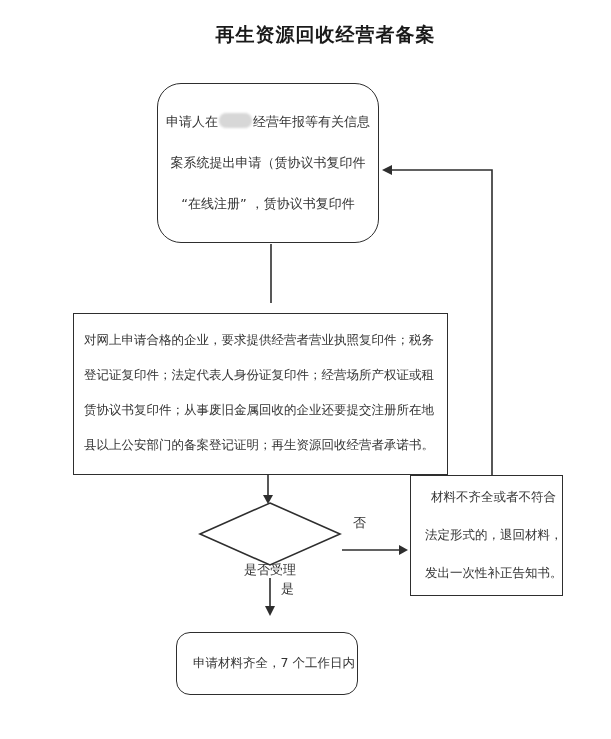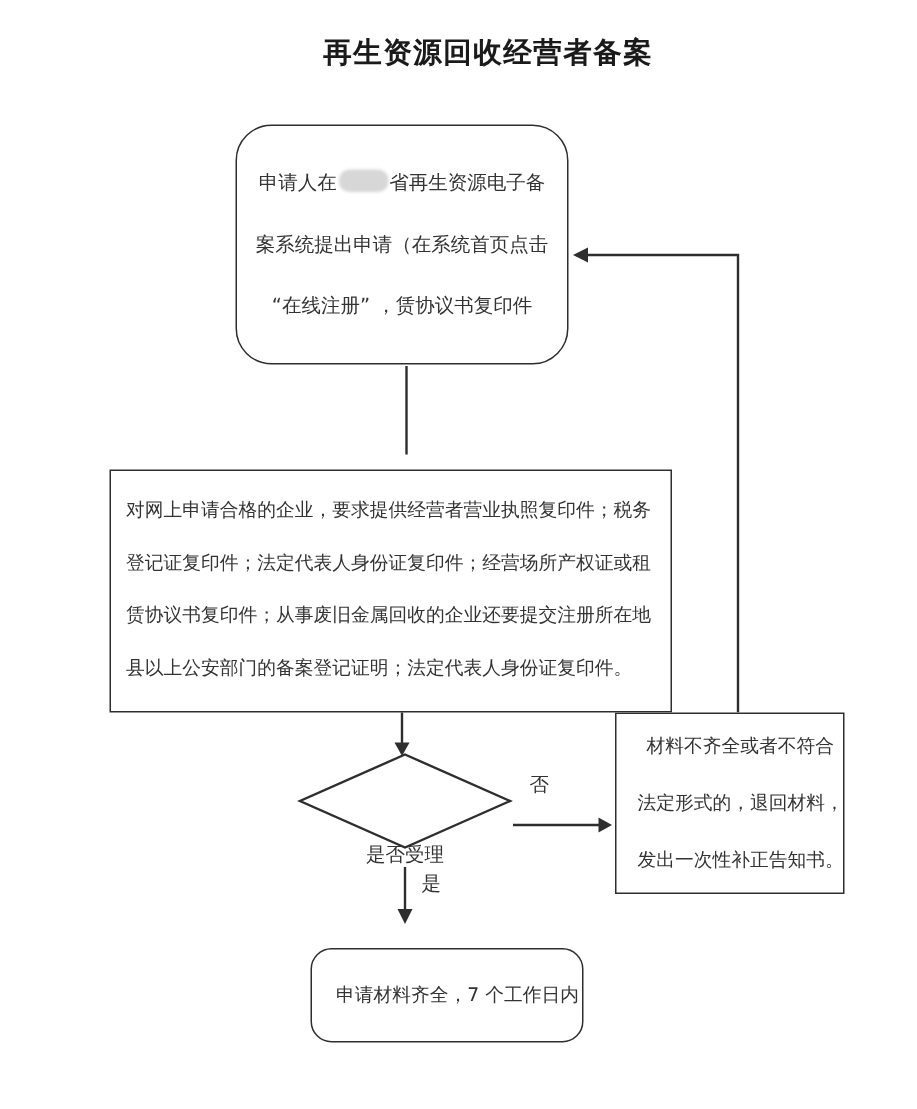--- a/index.html
+++ b/index.html
@@ -44,21 +44,21 @@
   .node-materials .ln { height:35px; line-height:35px; white-space:nowrap; }
   .node-reject {
     left:410px; top:475px; width:153px; height:121px;
     text-align:center; padding-top:2px;
   }
   .node-reject .ln { height:38px; line-height:38px; white-space:nowrap; font-size:12.5px; }
   .node-accept {
     left:176px; top:632px; width:182px; height:63px;
     border-radius:14px;
     display:flex; align-items:center; justify-content:center;
-    white-space:nowrap; font-size:12.5px;margin-left:31px;
+    white-space:nowrap; font-size:12.5px;
   }
   .decision-label {
     position:absolute; left:200px; top:527px; width:140px;
     text-align:center; font-size:13px; color:#333333;margin-top:34px;
   }
   .edge-label {
     position:absolute; font-size:13px; color:#333333;
   }
   .edge-label-no  { left:353px; top:514px; }
   .edge-label-yes { left:281px; top:580px; }
@@ -95,30 +95,30 @@
     <polygon points="399,545 399,555 408,550" fill="#2e2e2e" stroke="none"></polygon>
 
     <line x1="270" y1="578" x2="270" y2="607"></line>
     <polygon points="265,606 275,606 270,616" fill="#2e2e2e" stroke="none"></polygon>
 
     <polyline points="492,475 492,170 391,170" fill="none"></polyline>
     <polygon points="392,165 392,175 382,170" fill="#2e2e2e" stroke="none"></polygon>
   </svg>
 
   <div class="node node-start">
-    <div class="ln"><span>申请人在</span><span class="redact"></span><span>省再生资源电子备</span></div>
-    <div class="ln">案系统提出申请（在系统首页点击</div>
+    <div class="ln"><span>申请人在</span><span class="redact"></span><span>经营年报等有关信息</span></div>
+    <div class="ln">案系统提出申请（赁协议书复印件</div>
     <div class="ln">“在线注册” ，赁协议书复印件</div>
   </div>
 
   <div class="node node-materials">
     <div class="ln">对网上申请合格的企业，要求提供经营者营业执照复印件；税务</div>
     <div class="ln">登记证复印件；法定代表人身份证复印件；经营场所产权证或租</div>
     <div class="ln">赁协议书复印件；从事废旧金属回收的企业还要提交注册所在地</div>
-    <div class="ln">县以上公安部门的备案登记证明；法定代表人身份证复印件。</div>
+    <div class="ln">县以上公安部门的备案登记证明；再生资源回收经营者承诺书。</div>
   </div>
 
   <div class="decision-label">是否受理</div>
 
   <div class="edge-label edge-label-no">否</div>
   <div class="edge-label edge-label-yes">是</div>
 
   <div class="node node-reject">
     <div class="ln">材料不齐全或者不符合</div>
     <div class="ln">法定形式的，退回材料，</div>

